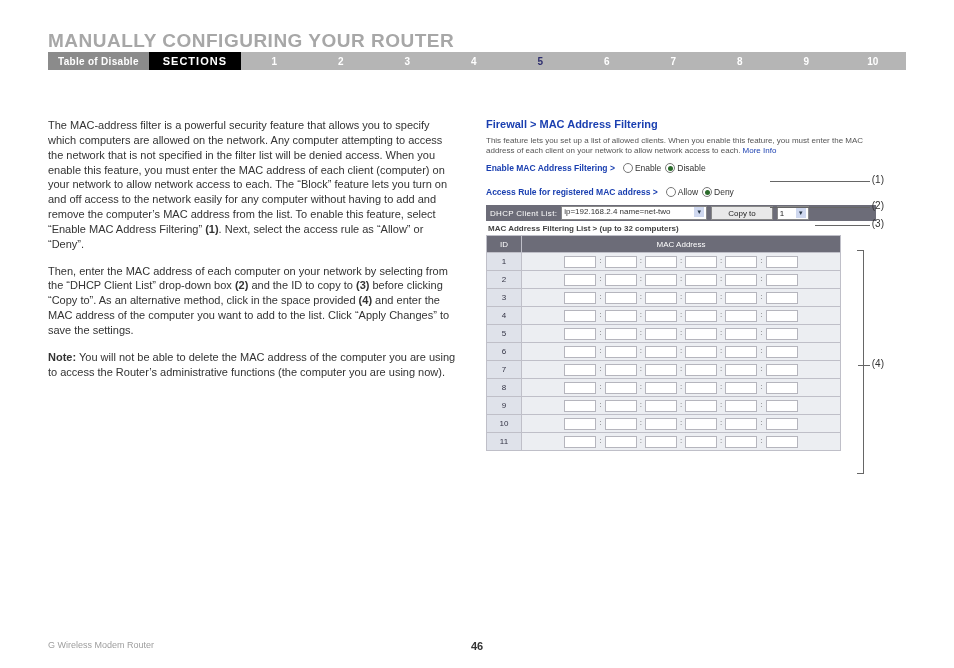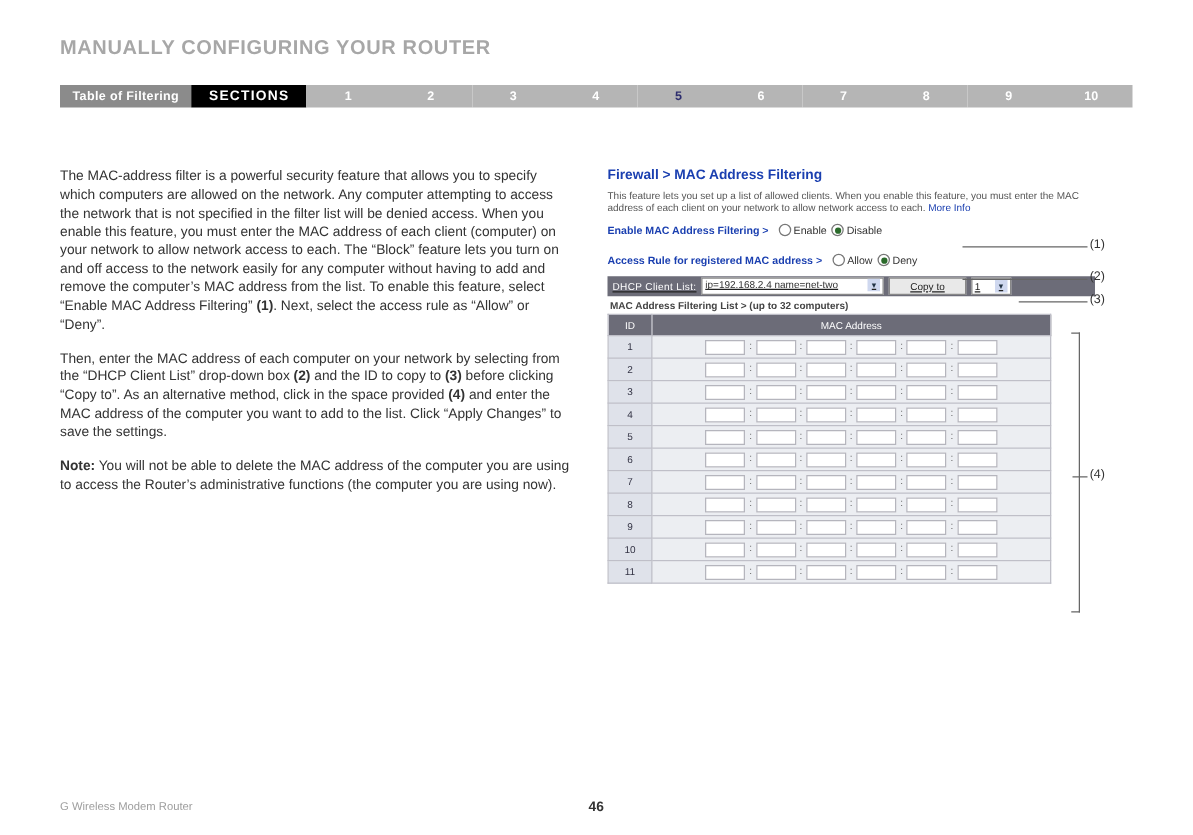--- a/index.html
+++ b/index.html
@@ -12,25 +12,25 @@
     color: #222;
   }
   .page {
     position: relative;
     width: 954px;
     height: 668px;
     box-sizing: border-box;
     padding: 30px 48px 20px 48px;
   }
   .title {
-    font-size: 16px;
+    font-size: 19px;
     font-weight: bold;
     letter-spacing: 0.5px;
     color: #a7a7a7;
-    margin-bottom: 20px;
+    margin-bottom: 0;
   }
   .navbar {
     display: flex;
     align-items: stretch;
     height: 18px;
     font-size: 10px;
     color: #fff;
     margin-bottom: 48px;
   }
   .nav-toc {
@@ -128,21 +128,20 @@
     background:#2b6b2b; border-radius:50%;
   }
   .dhcp-bar {
     background: #6c6c78;
     height: 16px;
     display: flex;
     align-items: center;
     padding: 0 4px;
     gap: 4px;
     margin-bottom: 2px;
-    text-decoration: underline;
   }
   .dhcp-bar .lbl {
     color: #fff; font-size: 8px; letter-spacing: 0.3px;
   }
   .dhcp-bar .sel {
     background: #fff; color:#333; font-size:8px; height:12px;
     border:1px solid #888; padding:0 2px; display:flex; align-items:flex-start;
     width: 140px; justify-content: space-between;
   }
   .dhcp-bar .sel .arr, .dhcp-bar .sel2 .arr {
@@ -213,21 +212,21 @@
   }
   .footer .pg { color:#333; font-weight:bold; font-size:11px; position:absolute; left:50%; transform:translateX(-50%);}
 </style>
 </head>
 <body>
 
 <div class="page">
   <div class="title">MANUALLY CONFIGURING YOUR ROUTER</div>
 
   <div class="navbar">
-    <div class="nav-toc">Table of Filtering</div>
+    <div class="nav-toc">Table of Disable</div>
     <div class="nav-sections">SECTIONS</div>
     <div class="nav-num">1</div>
     <div class="nav-num">2</div>
     <div class="nav-num">3</div>
     <div class="nav-num">4</div>
     <div class="nav-num active">5</div>
     <div class="nav-num">6</div>
     <div class="nav-num">7</div>
     <div class="nav-num">8</div>
     <div class="nav-num">9</div>

